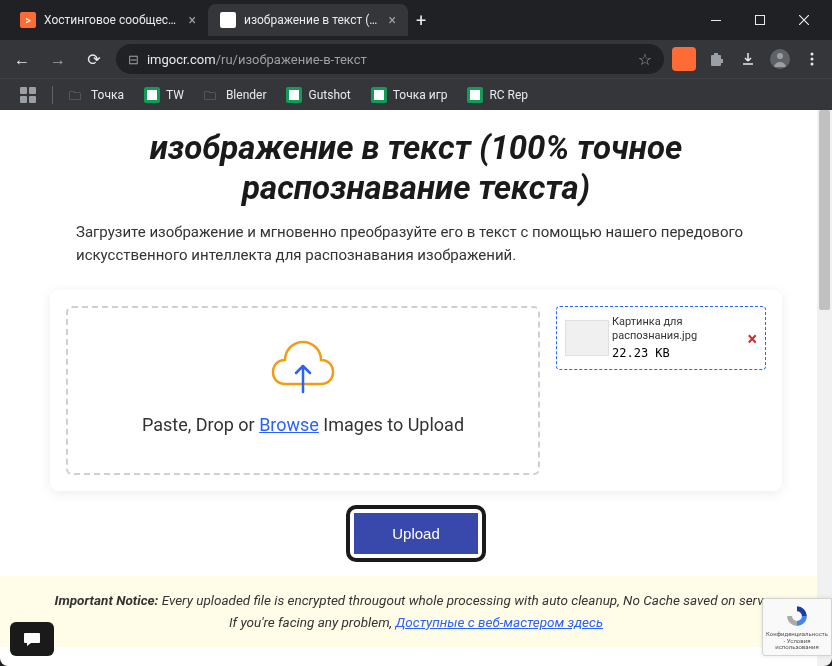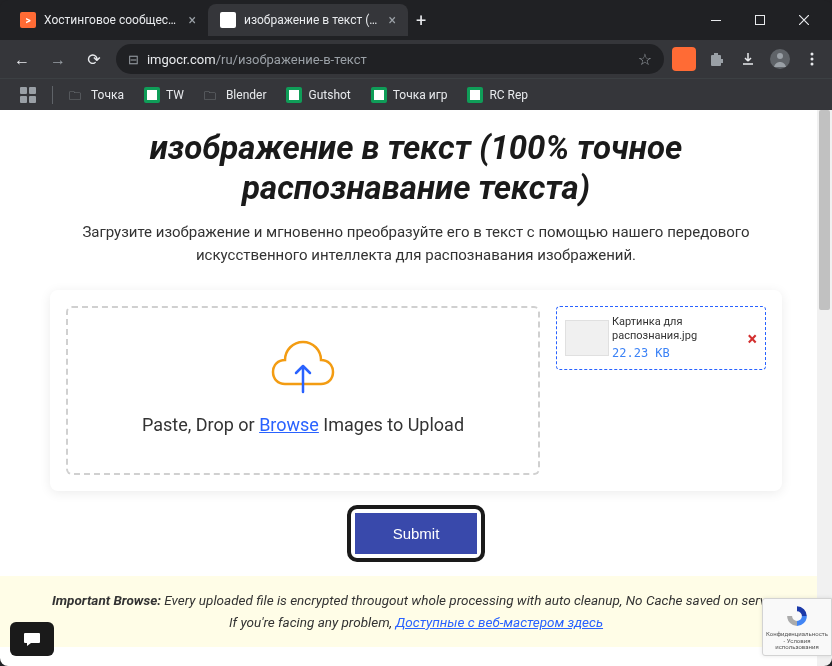--- a/index.html
+++ b/index.html
@@ -44,34 +44,34 @@
     .bm-icon.sheet::after { content: ""; position: absolute; inset: 3px; background: #fff; }
     .bm-sep { width: 1px; height: 18px; background: #5f6368; margin: 0 4px; }
     
     
     .content { height: calc(666px - 40px - 38px - 32px); background: #fff; overflow-y: auto; position: relative; }
     .scroll-track { position: absolute; right: 0; top: 0; width: 15px; height: 100%; background: #f1f1f1; }
     .scroll-thumb { position: absolute; right: 2px; top: 0; width: 11px; height: 200px; background: #c1c1c1; border-radius: 2px; }
     
     .page { padding: 10px 48px 0; }
     .h1 { font-size: 33px; font-weight: 700; text-align: center; color: #1a1a1a; margin: 8px 0 14px; line-height: 1.2; font-style: italic; }
-    .subtitle { text-align: center; color: #333; font-size: 15px; line-height: 1.5; margin-bottom: 24px; padding: 0 28px; }
+    .subtitle { text-align: left; color: #333; font-size: 15px; line-height: 1.5; margin-bottom: 24px; padding: 0 28px; }
     
     .upload-card { background: #fff; border-radius: 8px; box-shadow: 0 2px 12px rgba(0,0,0,0.08); padding: 16px; display: flex; gap: 16px; margin: 0 2px; }
     .dropzone { flex: 1; border: 2px dashed #d0d0d0; border-radius: 6px; padding: 28px 20px 38px; display: flex; flex-direction: column; align-items: center; gap: 18px; }
     .cloud-icon { width: 72px; height: 60px; position: relative; }
     .drop-text { font-size: 18px; color: #333; }
     .drop-text .browse { color: #2962ff; text-decoration: underline; cursor: pointer; }
     
     .file-panel { width: 210px; }
     .file-item { border: 1px dashed #2962ff; border-radius: 4px; padding: 8px; display: flex; align-items: center; gap: 3px; position: relative; }
     .file-thumb { width: 44px; height: 36px; background: #f0f0f0; border: 1px solid #e0e0e0; }
     .file-info { flex: 1; font-size: 11px; line-height: 1.3; }
     .file-name { color: #333; }
-    .file-size { color: #3b82f6; font-family: monospace; font-size: 12px; margin-top: 2px; }
+    .file-size { color: #000000; font-family: monospace; font-size: 12px; margin-top: 2px; }
     .file-remove { color: #d32f2f; font-size: 18px; font-weight: bold; cursor: pointer; position: absolute; right: 8px; top: 50%; transform: translateY(-50%); }
     
     .submit-wrap { display: flex; justify-content: center; margin: 14px 0; }
     .submit-box { border: 4px solid #1a1a1a; border-radius: 10px; padding: 4px; display: inline-block; }
     .submit-real { background: #3949ab; color: #fff; border: none; padding: 12px 38px; font-size: 15px; cursor: pointer; display: block; }
     
     .notice { background: #fffde7; padding: 14px 40px; text-align: center; font-size: 13.5px; color: #333; font-style: italic; line-height: 1.6; }
     .notice-label { font-weight: 700; }
     .notice-link { color: #2962ff; text-decoration: underline; cursor: pointer; }
     
@@ -222,27 +222,27 @@
             <div class="file-name">Картинка для распознания.jpg</div>
             <div class="file-size">22.23 KB</div>
           </div>
           <span class="file-remove">×</span>
         </div>
       </div>
     </div>
 
     <div class="submit-wrap">
       <div class="submit-box">
-        <button class="submit-real">Submit</button>
+        <button class="submit-real">Upload</button>
       </div>
     </div>
   </div>
 
   <div class="notice">
-    <span class="notice-label">Important Browse:</span><span> Every uploaded file is encrypted througout whole processing with auto cleanup, No Cache saved on server.</span><br>
+    <span class="notice-label">Important Notice:</span><span> Every uploaded file is encrypted througout whole processing with auto cleanup, No Cache saved on server.</span><br>
     <span>If you're facing any problem, </span><span class="notice-link">Доступные с веб-мастером здесь</span>
   </div>
 
   <h2 class="versions-h">Доступные языковые версии</h2>
 
   <div class="chat-bubble">
     <svg width="18" height="16" viewBox="0 0 18 16">
         <path d="M2 2h14a1 1 0 011 1v8a1 1 0 01-1 1H8l-4 3v-3H2a1 1 0 01-1-1V3a1 1 0 011-1z"></path>
       </svg>
   </div>

